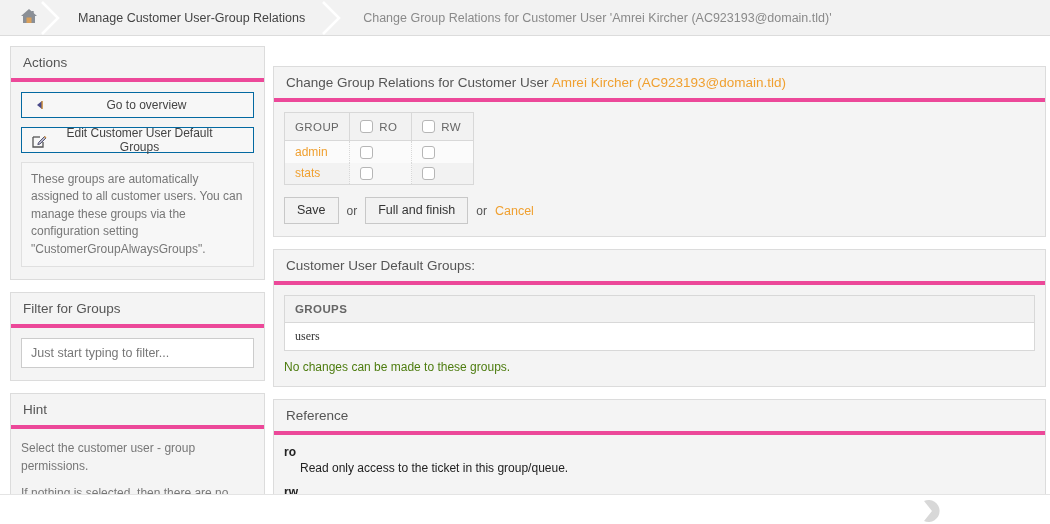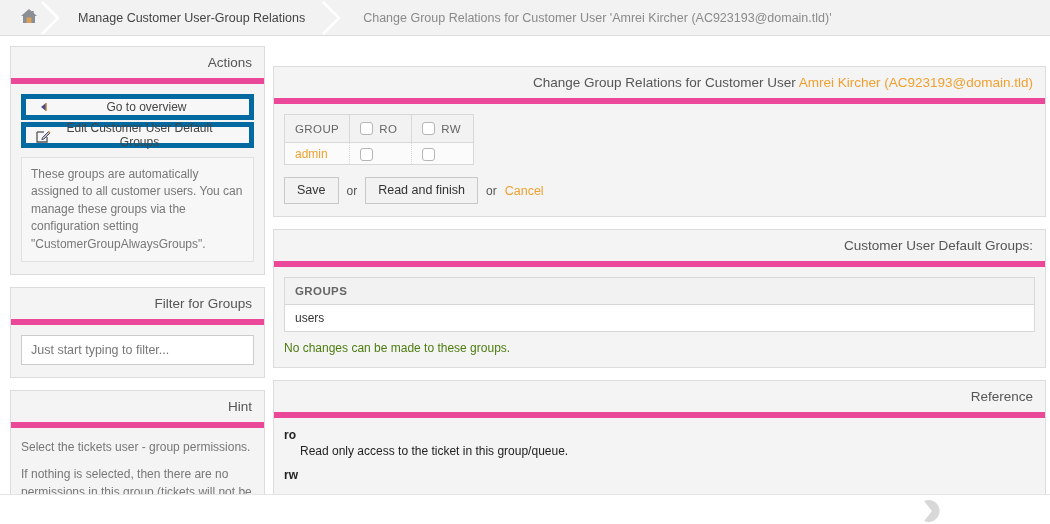--- a/index.html
+++ b/index.html
@@ -60,34 +60,33 @@
   .widget {
     background: #f4f4f4;
     border: 1px solid #dcdcdc;
     margin-bottom: 12px;
   }
   .widget-header {
     padding: 8px 12px 8px 12px;
     font-size: 13.5px;
     color: #555555;
     background: #f4f4f4;
-    border-bottom: 6px solid #ec4899;
-    text-align: right;
+    border-bottom: 4px solid #ec4899;
   }
   .widget-body { padding: 10px 10px 12px 10px; }
 
   
   .action-btn {
     display: flex;
     align-items: center;
     width: 100%;
     height: 26px;
     background: #f7f7f7;
-    border: 5px solid #0369a1;
-    margin-bottom: 2px;
+    border: 1px solid #0369a1;
+    margin-bottom: 9px;
     cursor: pointer;
     padding: 2px 8px;
     position: relative;
   }
   .action-btn:last-child { margin-bottom: 0; }
   .action-btn .ico {
     width: 18px; flex: none;
     display: flex; align-items: center; justify-content: center;
   }
   .action-btn .btn-label {
@@ -221,20 +220,21 @@
     color: #666666;
     text-align: left;
     padding: 7px 10px;
     letter-spacing: 0.4px;
   }
   table.defgroups td {
     padding: 6px 10px;
     font-size: 12px;
     color: #333333;
     background: #ffffff;
+    font-family: Liberation Serif, serif;
   }
   .nochange-text {
     margin-top: 9px;
     font-size: 12px;
     color: #4d7c0f;
   }
 
   
   .ref-term {
     font-size: 12px;
@@ -332,21 +332,21 @@
     <div class="widget">
       <div class="widget-header">Filter for Groups</div>
       <div class="widget-body">
         <input class="filter-input" type="text" placeholder="Just start typing to filter..." style="">
       </div>
     </div>
 
     <div class="widget">
       <div class="widget-header">Hint</div>
       <div class="widget-body">
-        <p class="hint-p">Select the tickets user - group permissions.</p>
+        <p class="hint-p">Select the customer user - group permissions.</p>
         <p class="hint-p">If nothing is selected, then there are no permissions in this group (tickets will not be available for the customer user).</p>
       </div>
     </div>
 
   </div>
 
   <div id="main">
 
     <div class="widget">
       <div class="widget-header">
@@ -377,27 +377,38 @@
               <td>
                 <span class="group-name">admin</span>
               </td>
               <td class="cell-ro">
                 <span class="cb"></span>
               </td>
               <td class="cell-rw">
                 <span class="cb"></span>
               </td>
             </tr>
+            <tr class="row-even">
+              <td>
+                <span class="group-name">stats</span>
+              </td>
+              <td class="cell-ro">
+                <span class="cb"></span>
+              </td>
+              <td class="cell-rw">
+                <span class="cb"></span>
+              </td>
+            </tr>
           </tbody>
         </table>
 
         <div class="submit-row">
           <button class="btn">Save</button>
           <span class="or-text">or</span>
-          <button class="btn">Read and finish</button>
+          <button class="btn">Full and finish</button>
           <span class="or-text">or</span>
           <span class="cancel-link">Cancel</span>
         </div>
 
       </div>
     </div>
 
     <div class="widget">
       <div class="widget-header">Customer User Default Groups:</div>
       <div class="widget-body">

